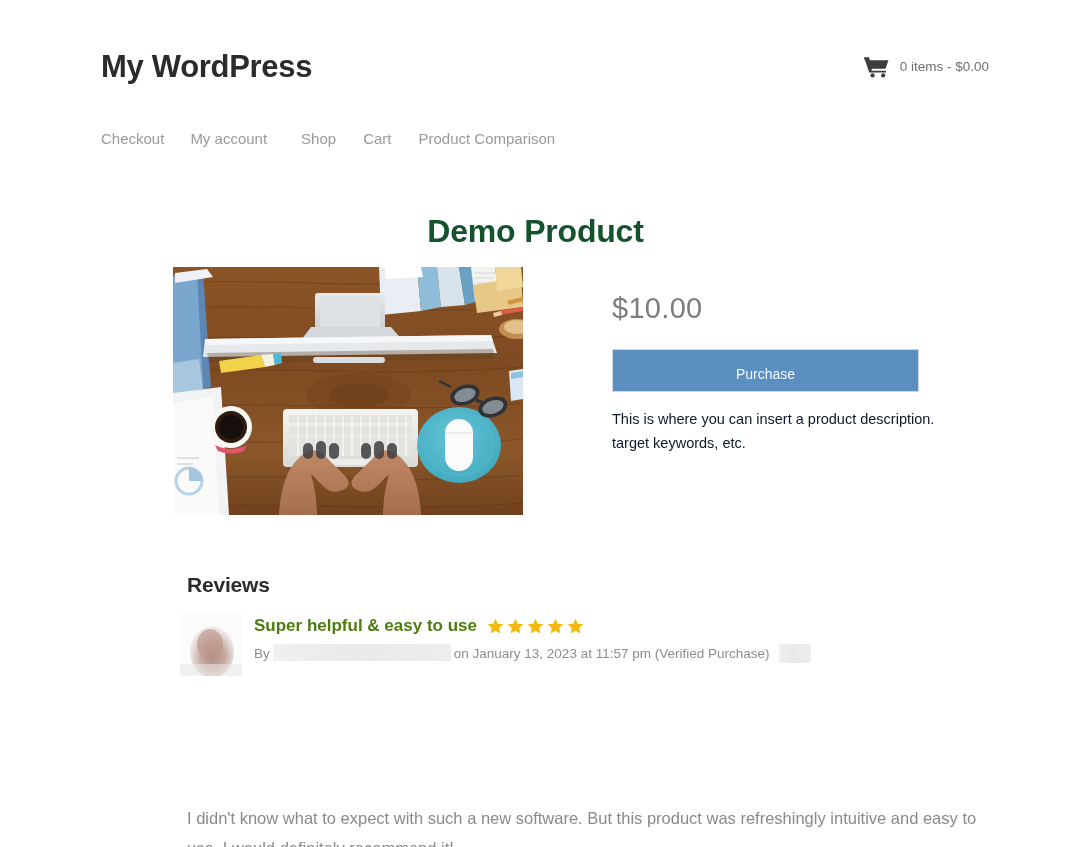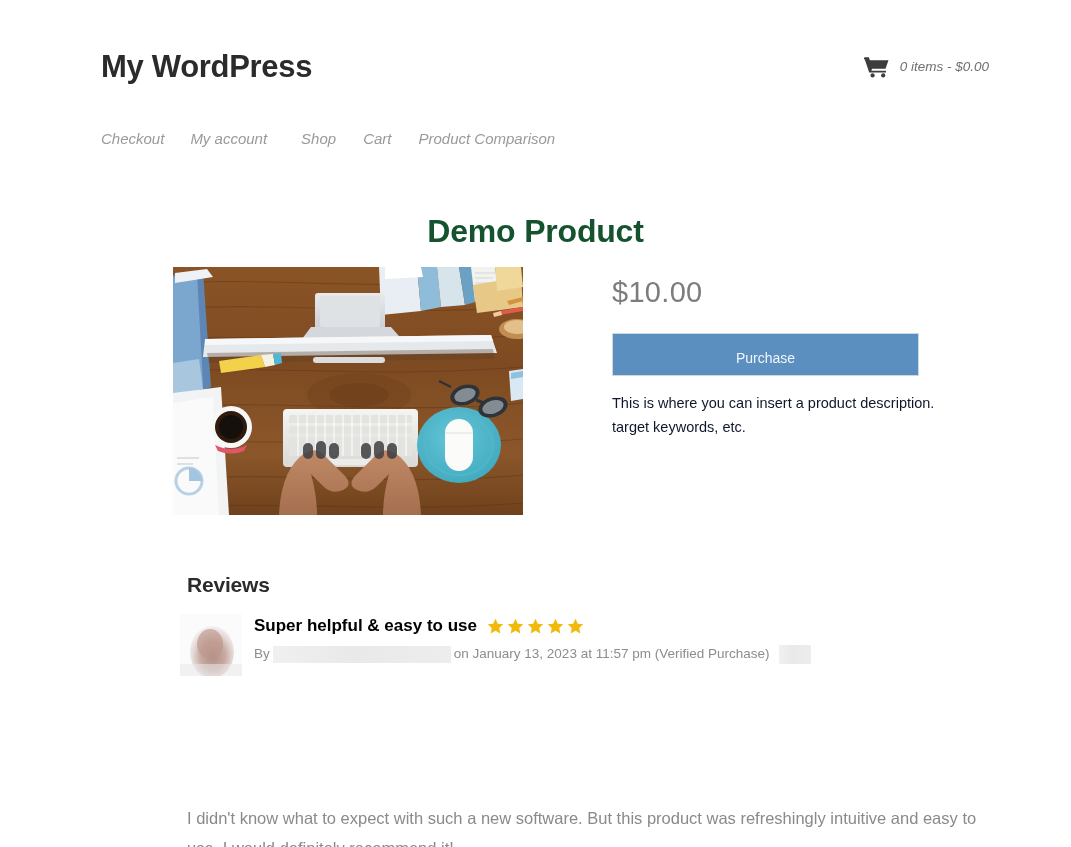--- a/index.html
+++ b/index.html
@@ -17,31 +17,31 @@
     position: absolute; left: 0; top: 0; width: 1071px; height: 112px; padding-left: 47px;
   }
   .site-title {
     position: absolute; left: 101px; top: 48px;
     font-size: 31px; font-weight: bold; color: #2b2b2b;
     letter-spacing: -0.3px; line-height: 38px;
     white-space: nowrap;
   }
   .cart-block {
     position: absolute; right: 82px; top: 56px;
-    display: flex; align-items: center; gap: 10px; font-style: italic;
+    display: flex; align-items: center; gap: 10px;
   }
   .cart-icon { width: 26px; height: 22px; display:block; }
   .cart-text {
     font-size: 13.5px; color: #6f6f6f; white-space: nowrap; line-height: 16px;
   }
 
   
   .main-nav {
     position: absolute; left: 101px; top: 128px;
-    display: flex; align-items: center; font-style: italic;
+    display: flex; align-items: center;
   }
   .nav-item {
     font-size: 15px; color: #9a9a9a; white-space: nowrap;
     text-decoration: none; cursor: pointer; line-height: 22px;
   }
   .nav-item + .nav-item { margin-left: 0; }
 
   
   .product-title {
     position: absolute; left: 0; top: 188px; width: 1071px;
@@ -55,21 +55,21 @@
   .product-image {
     position: absolute; left: 173px; top: 0;
     width: 350px; height: 248px; overflow: hidden;
     background: #7b4a23;
   }
   .product-image svg { display:block; width: 350px; height: 248px; }
 
   .product-side { position: absolute; left: 612px; top: 0; width: 360px; }
   .price {
     font-size: 29px; color: #7c7c7c; line-height: 34px;
-    letter-spacing: 0.3px; margin: 8px 0 0 0; font-weight: 400;
+    letter-spacing: 0.3px; margin: 24px 0 0 0; font-weight: 400;
   }
   .purchase-btn {
     display: block; margin-top: 24px;
     width: 307px; height: 43px;
     background: #5b8fbf;
     border: 1px solid #cfd8e0;
     color: #f2f6f9; font-size: 14px;
     font-family: "Liberation Sans", sans-serif;
     cursor: pointer; line-height: 41px; text-align: center;
     padding: 4px;
@@ -92,30 +92,30 @@
   .review-avatar {
     position: absolute; left: 180px; top: 0;
     width: 62px; height: 62px; overflow: hidden;
   }
   .review-avatar svg { display:block; width: 62px; height: 62px; }
 
   .review-body { position: absolute; left: 254px; top: 0; width: 800px; }
 
   .review-title-row { display: flex; align-items: center; gap: 9px; }
   .review-title {
-    font-size: 17px; font-weight: bold; color: #000000;
+    font-size: 17px; font-weight: bold; color: #4d7c0f;
     line-height: 24px; white-space: nowrap;
   }
   .stars { display: inline-flex; gap: 1px; align-items: center; }
   .stars svg { display:block; width: 19px; height: 19px; }
 
   .review-meta {
     margin-top: 6px;
     font-size: 13.5px; color: #8d8d8d; line-height: 20px;
-    display: flex; align-items: center; white-space: nowrap;
+    display: flex; white-space: nowrap;
   }
   .redact {
     display: inline-block; height: 17px;
     background: linear-gradient(90deg,#f0f0f0 0%,#e9e9e9 45%,#ededed 100%);
     border-radius: 1px; vertical-align: middle;
   }
   .redact-name { width: 178px; margin: 0 3px; }
   .redact-tail { width: 32px; height: 19px; margin-left: 9px; }
 
   .review-text {

